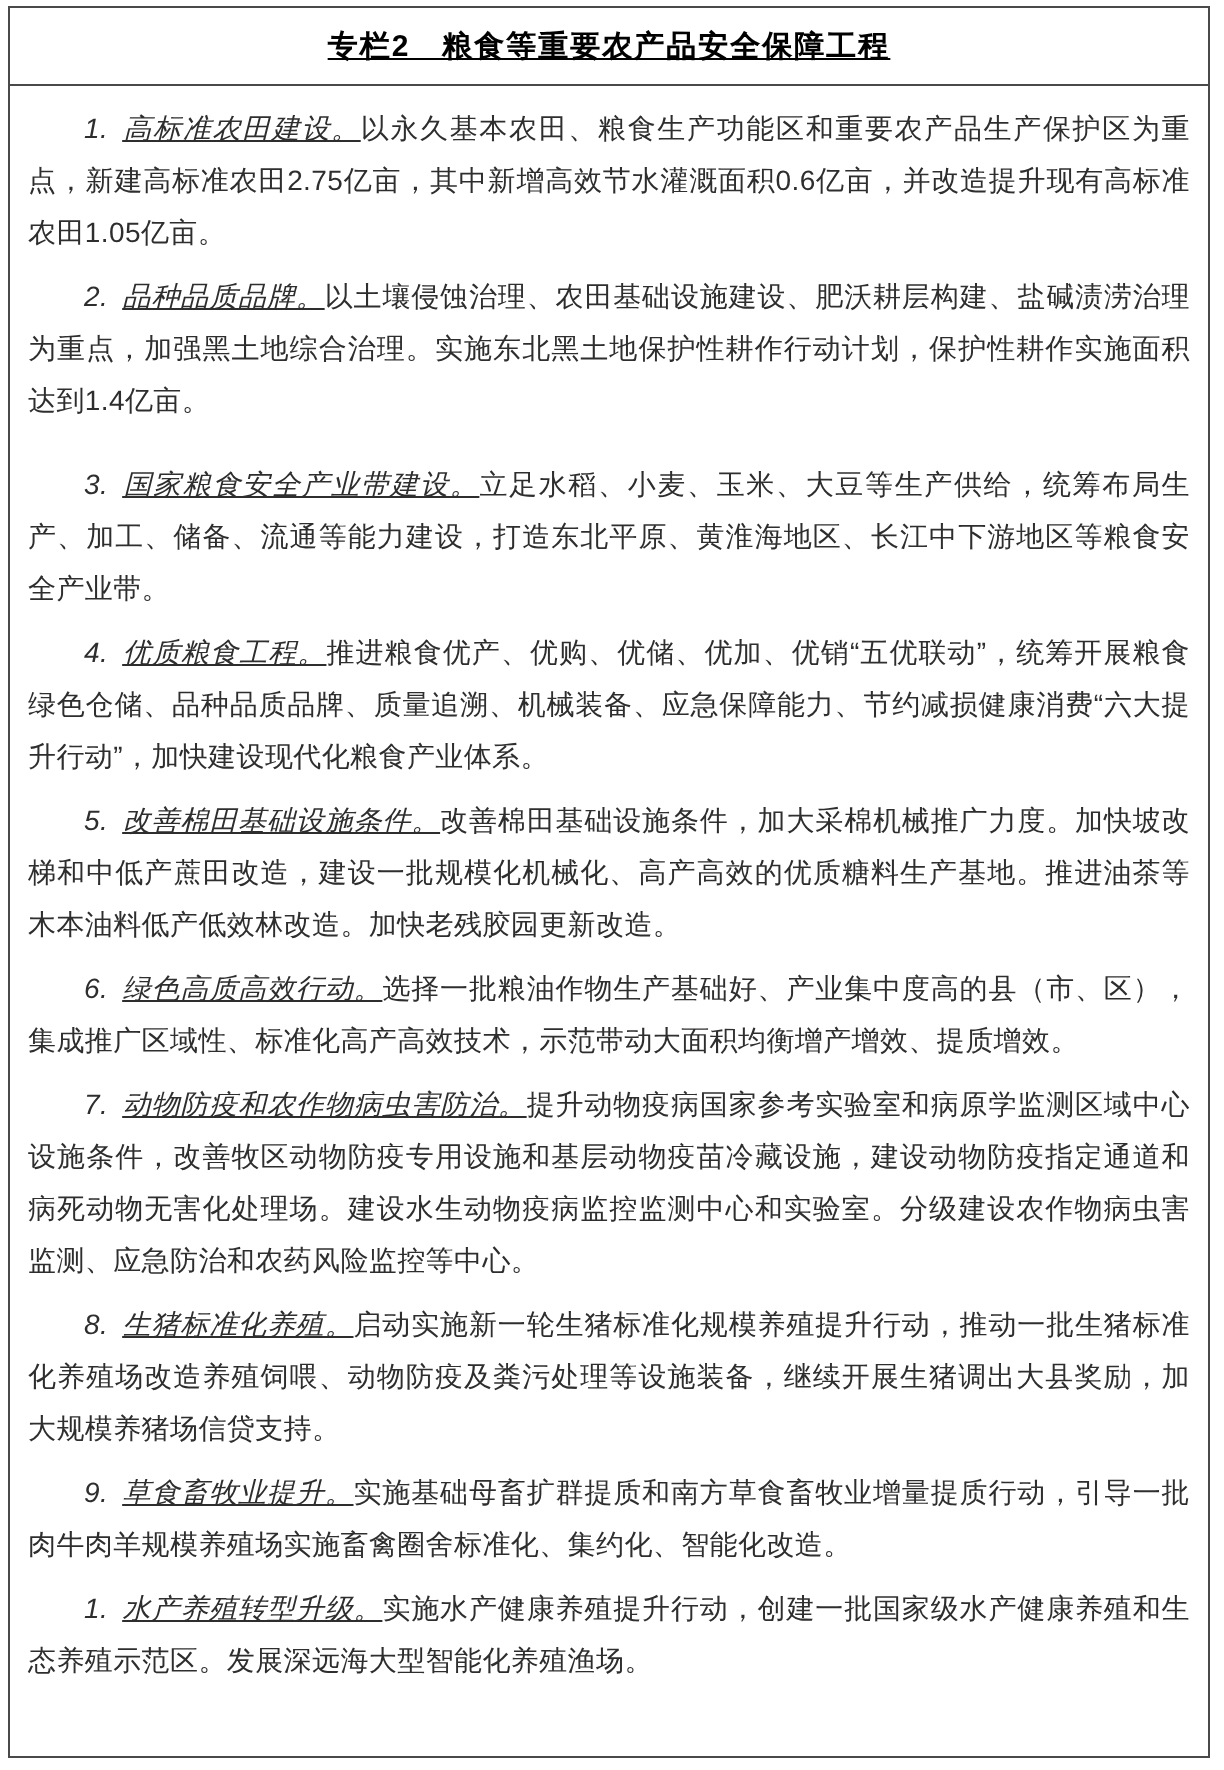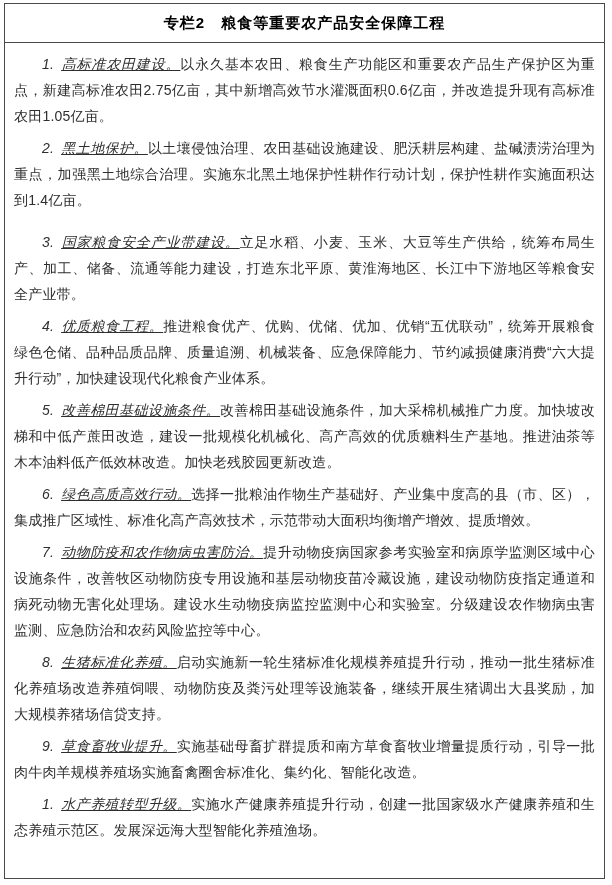--- a/index.html
+++ b/index.html
@@ -34,20 +34,21 @@
       align-items: center;
       justify-content: center;
       box-sizing: border-box;
     }
     .title-text {
       font-size: 15px;
       font-weight: bold;
       color: #000000;
       letter-spacing: 1px;
       font-family: "Liberation Sans", "DejaVu Sans", sans-serif;
+      text-decoration: underline;
     }
     .content {
       padding: 6px 9px 0 9px;
     }
     p.para {
       margin: 6px 0 0 0;
       text-indent: 2em;
       font-size: 14px;
       line-height: 26px;
       color: #2e2e2e;
@@ -79,21 +80,21 @@
   <div class="box">
 
     <div class="title-row">
       <span class="title-text">专栏2　粮食等重要农产品安全保障工程</span>
     </div>
 
     <div class="content">
 
       <p class="para"><span class="num">1.</span><span class="lead">高标准农田建设。</span><span class="body-text">以永久基本农田、粮食生产功能区和重要农产品生产保护区为重点，新建高标准农田2.75亿亩，其中新增高效节水灌溉面积0.6亿亩，并改造提升现有高标准农田1.05亿亩。</span></p>
 
-      <p class="para"><span class="num">2.</span><span class="lead">黑土地保护。</span><span class="body-text">以土壤侵蚀治理、农田基础设施建设、肥沃耕层构建、盐碱渍涝治理为重点，加强黑土地综合治理。实施东北黑土地保护性耕作行动计划，保护性耕作实施面积达到1.4亿亩。</span></p>
+      <p class="para"><span class="num">2.</span><span class="lead">品种品质品牌。</span><span class="body-text">以土壤侵蚀治理、农田基础设施建设、肥沃耕层构建、盐碱渍涝治理为重点，加强黑土地综合治理。实施东北黑土地保护性耕作行动计划，保护性耕作实施面积达到1.4亿亩。</span></p>
 
       <p class="para"><span class="num">3.</span><span class="lead">国家粮食安全产业带建设。</span><span class="body-text">立足水稻、小麦、玉米、大豆等生产供给，统筹布局生产、加工、储备、流通等能力建设，打造东北平原、黄淮海地区、长江中下游地区等粮食安全产业带。</span></p>
 
       <p class="para"><span class="num">4.</span><span class="lead">优质粮食工程。</span><span class="body-text">推进粮食优产、优购、优储、优加、优销“五优联动”，统筹开展粮食绿色仓储、品种品质品牌、质量追溯、机械装备、应急保障能力、节约减损健康消费“六大提升行动”，加快建设现代化粮食产业体系。</span></p>
 
       <p class="para"><span class="num">5.</span><span class="lead">改善棉田基础设施条件。</span><span class="body-text">改善棉田基础设施条件，加大采棉机械推广力度。加快坡改梯和中低产蔗田改造，建设一批规模化机械化、高产高效的优质糖料生产基地。推进油茶等木本油料低产低效林改造。加快老残胶园更新改造。</span></p>
 
       <p class="para"><span class="num">6.</span><span class="lead">绿色高质高效行动。</span><span class="body-text">选择一批粮油作物生产基础好、产业集中度高的县（市、区），集成推广区域性、标准化高产高效技术，示范带动大面积均衡增产增效、提质增效。</span></p>
 
       <p class="para"><span class="num">7.</span><span class="lead">动物防疫和农作物病虫害防治。</span><span class="body-text">提升动物疫病国家参考实验室和病原学监测区域中心设施条件，改善牧区动物防疫专用设施和基层动物疫苗冷藏设施，建设动物防疫指定通道和病死动物无害化处理场。建设水生动物疫病监控监测中心和实验室。分级建设农作物病虫害监测、应急防治和农药风险监控等中心。</span></p>

